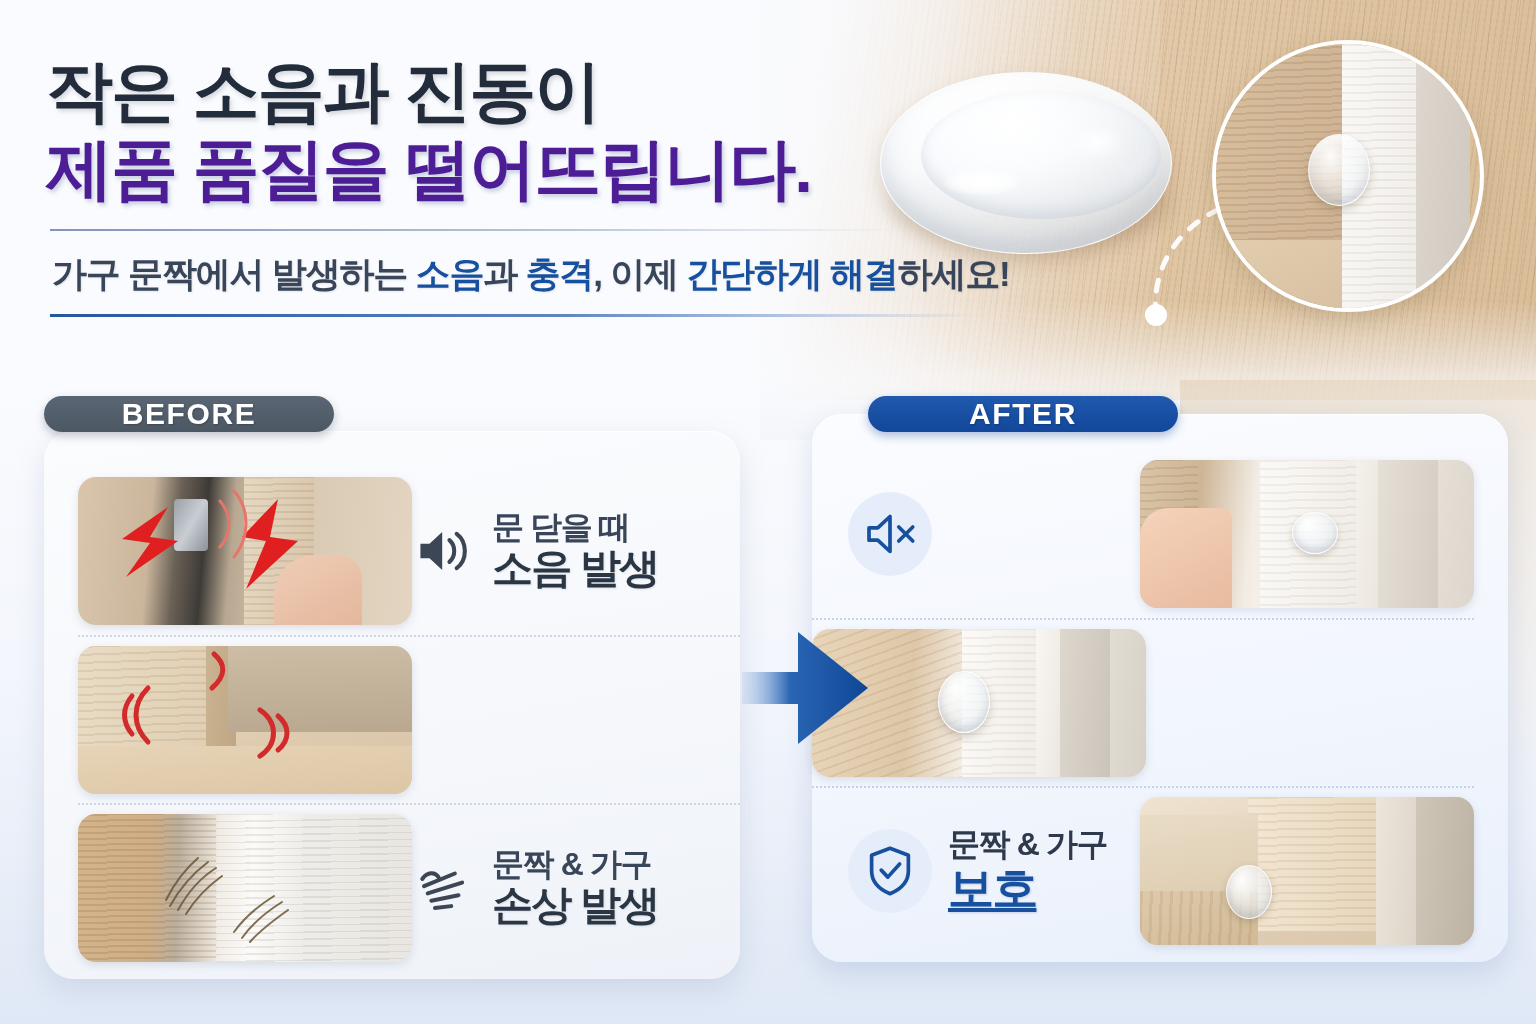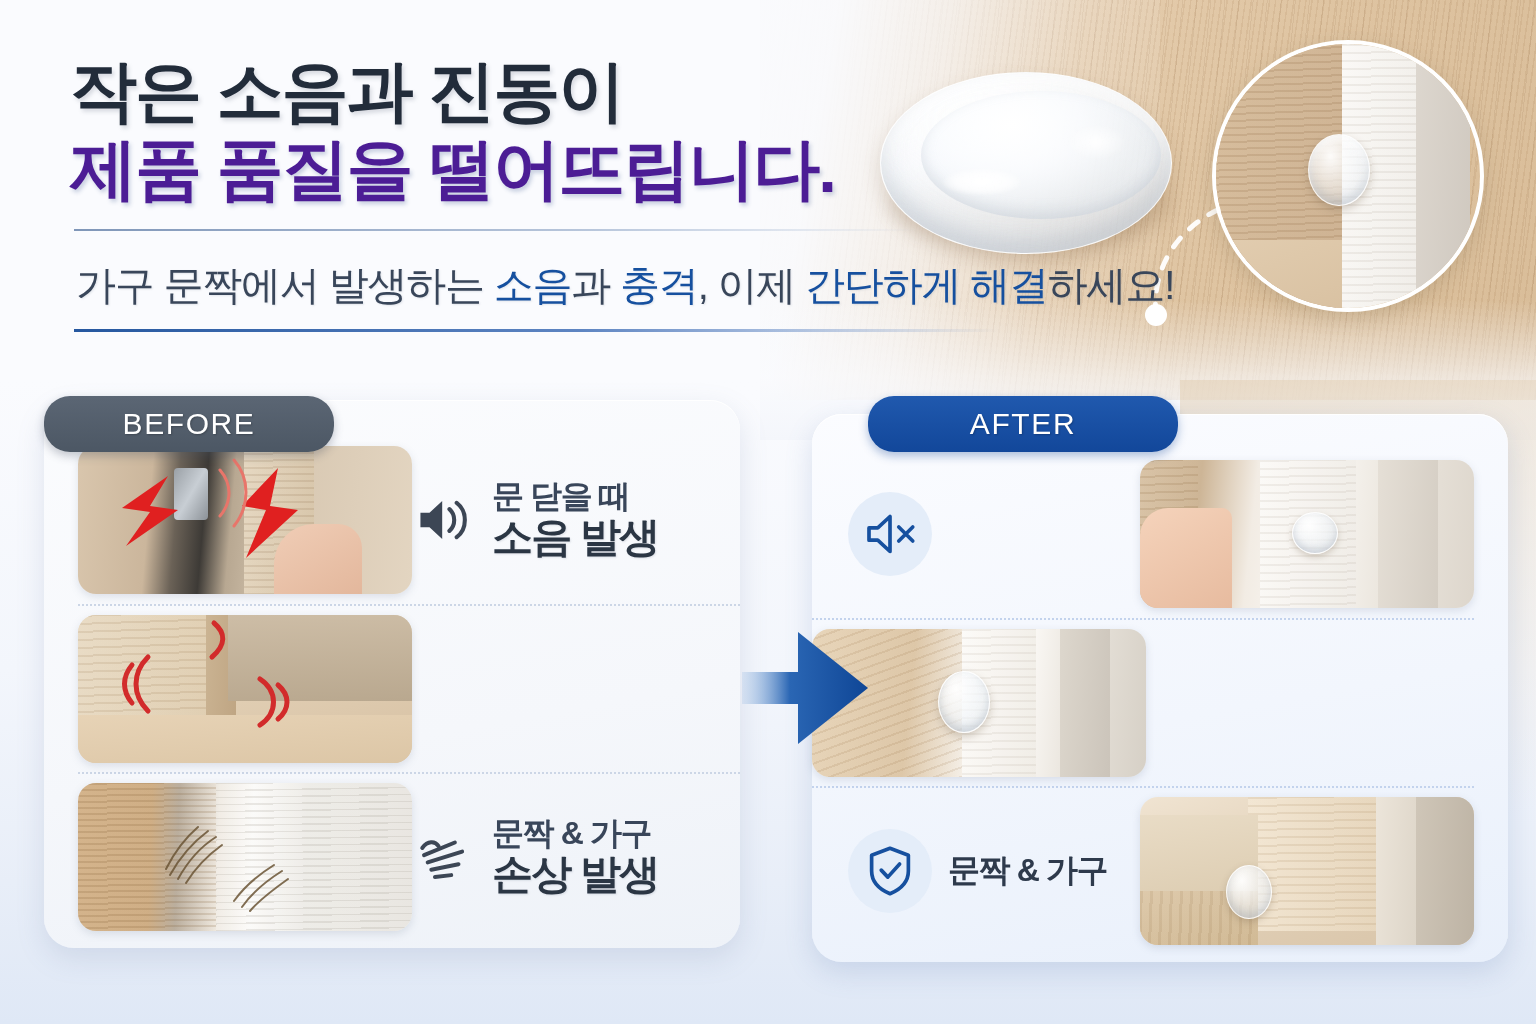--- a/index.html
+++ b/index.html
@@ -33,27 +33,27 @@
   #bg-bottom{
     position:absolute; left:0; top:380px; width:1536px; height:644px;
     background:linear-gradient(180deg,#fafbfe 0%,#f3f6fc 45%,#e8eef8 78%,#dfe8f6 100%);
   }
   #bg-bottom-right{
     position:absolute; left:1180px; top:380px; width:356px; height:644px;
     background:linear-gradient(160deg,rgba(226,206,178,.55) 0%,rgba(232,216,192,.30) 40%,rgba(240,236,228,0) 72%);
   }
 
   
-  #header{ position:absolute; left:70px; top:52px; width:830px; z-index:6; }
+  #header{ position:absolute; left:46px; top:52px; width:830px; z-index:6; }
   .hl-line{ font-size:67px; font-weight:bold; letter-spacing:-2px; line-height:1.16; white-space:nowrap; }
   .hl-dark{ color:#222c3a; text-shadow:2px 3px 4px rgba(90,100,120,.22); }
   .hl-blue{ color:#4c1d95; text-shadow:2px 3px 4px rgba(40,70,130,.24); }
   #hl-rule{ width:845px; height:2px; margin:22px 0 0 4px;
     background:linear-gradient(90deg,#7f96b8 0%,#b9c7dc 62%,rgba(200,212,230,0) 100%); }
-  #subtitle{ margin:27px 0 0 6px; font-size:40px; font-weight:normal;
+  #subtitle{ margin:20px 0 0 6px; font-size:35px; font-weight:bold;
     color:#39465a; letter-spacing:-1.2px; white-space:nowrap;
     text-shadow:1px 1px 2px rgba(120,132,152,.18); }
   #subtitle .em{ color:#16509f; }
   #sub-rule{ width:925px; height:3px; margin:16px 0 0 4px;
     background:linear-gradient(90deg,#25579f 0%,#5e85c2 55%,rgba(150,175,210,0) 100%); }
 
   
   #hero{ position:absolute; left:858px; top:48px; width:330px; height:215px; z-index:4; }
   #hero-shadow{ position:absolute; left:28px; top:110px; width:290px; height:95px; border-radius:50%;
     background:radial-gradient(ellipse at 50% 50%,rgba(120,88,55,.40) 0%,rgba(140,105,68,.20) 52%,rgba(160,125,88,0) 78%);
@@ -90,30 +90,30 @@
     background:linear-gradient(95deg,#ddd7cf,#cfc8bf); }
   #inset-floor{ position:absolute; left:-14px; top:196px; width:150px; height:90px;
     background:linear-gradient(160deg,#e2cdb0,#d7bf9f); }
   #inset-bump{ position:absolute; left:92px; top:90px; width:62px; height:72px; border-radius:50%;
     background:radial-gradient(ellipse at 36% 30%,rgba(255,255,255,.95) 0%,rgba(248,250,252,.66) 38%,rgba(232,238,244,.46) 70%,rgba(226,232,240,.42) 100%);
     box-shadow:inset 0 -6px 10px rgba(150,160,175,.35),inset 0 5px 8px rgba(255,255,255,.9),0 4px 9px rgba(120,100,75,.3);
     border:1px solid rgba(255,255,255,.8); }
 
   
   .panel{ position:absolute; border-radius:30px; z-index:3; }
-  #panel-before{ left:44px; top:400px; width:696px; height:548px;
+  #panel-before{ left:44px; top:431px; width:696px; height:548px;
     background:linear-gradient(170deg,#fbfcfe 0%,#f5f7fb 60%,#eef2f8 100%);
     box-shadow:0 10px 28px rgba(110,130,165,.18), 0 1px 0 rgba(255,255,255,.9) inset; }
   #panel-after{ left:812px; top:414px; width:696px; height:548px;
     background:linear-gradient(170deg,#fbfcff 0%,#f2f6fd 55%,#e9f0fb 100%);
     box-shadow:0 10px 28px rgba(90,120,175,.20), 0 1px 0 rgba(255,255,255,.95) inset; }
 
-  .badge{ position:absolute; height:56px; border-radius:26px; z-index:7;
+  .badge{ position:absolute; height:36px; border-radius:26px; z-index:7;
     display:flex; align-items:center; justify-content:center;
-    color:#ffffff; font-size:30px; font-weight:normal; letter-spacing:1.6px;
+    color:#ffffff; font-size:30px; font-weight:bold; letter-spacing:1.6px;
     text-shadow:1px 1px 2px rgba(0,0,0,.22); }
   #badge-before{ left:44px; top:396px; width:290px;
     background:linear-gradient(180deg,#5b6674 0%,#4c5764 100%);
     box-shadow:0 4px 10px rgba(70,82,98,.32); }
   #badge-after{ left:868px; top:396px; width:310px;
     background:linear-gradient(180deg,#2059ae 0%,#12479a 100%);
     box-shadow:0 4px 10px rgba(20,70,150,.34); }
 
   .rows{ position:absolute; left:0; top:36px; width:100%; }
   .row{ display:flex; align-items:center; height:168px; }
@@ -318,20 +318,21 @@
     <div class="row sep">
       <div class="txt" style="padding-left:36px">
         <span class="icon-circle">
           <svg viewBox="0 0 64 64" width="56" height="56" fill="none" stroke="#16509f" stroke-width="4.2" stroke-linejoin="round" stroke-linecap="round">
             <path d="M32 6 L53 14 v18 c0 13-9 21-21 26 -12-5-21-13-21-26 V14 Z"></path>
             <path d="M22 31 l7.5 8 L43 24"></path>
           </svg>
         </span>
         <span class="tlines">
           <div class="t-small">문짝 &amp; 가구</div>
+          <div class="t-big" style="font-size:46px;text-decoration:underline;text-underline-offset:4px">보호</div>
         </span>
       </div>
       <div class="thumb">
         <div style="position:absolute;inset:0;background:linear-gradient(160deg,#f0e4d2 0%,#e3d2ba 40%,#d8c4a8 100%)"></div>
         <div style="position:absolute;left:108px;top:0;width:128px;height:134px;background:repeating-linear-gradient(179deg,rgba(176,146,106,.18) 0 2px,rgba(240,226,204,.06) 2px 8px),linear-gradient(95deg,#f3e7d4,#e6d5bb)"></div>
         <div style="position:absolute;left:236px;top:0;width:40px;height:148px;background:linear-gradient(95deg,#ece5da,#ddd5c8)"></div>
         <div style="position:absolute;left:276px;top:0;width:58px;height:148px;background:linear-gradient(95deg,#cfc6b8,#bdb3a4)"></div>
         <div style="position:absolute;left:0;top:92px;width:118px;height:56px;background:repeating-linear-gradient(92deg,rgba(150,115,72,.14) 0 3px,rgba(225,200,168,.05) 3px 10px),linear-gradient(160deg,#decaac,#d0b994)"></div>
         <div style="position:absolute;left:0;top:18px;width:118px;height:76px;background:linear-gradient(170deg,#e9dcc6,#ddcdb2)"></div>
         <div style="position:absolute;left:86px;top:68px;width:46px;height:54px;border-radius:50%;

